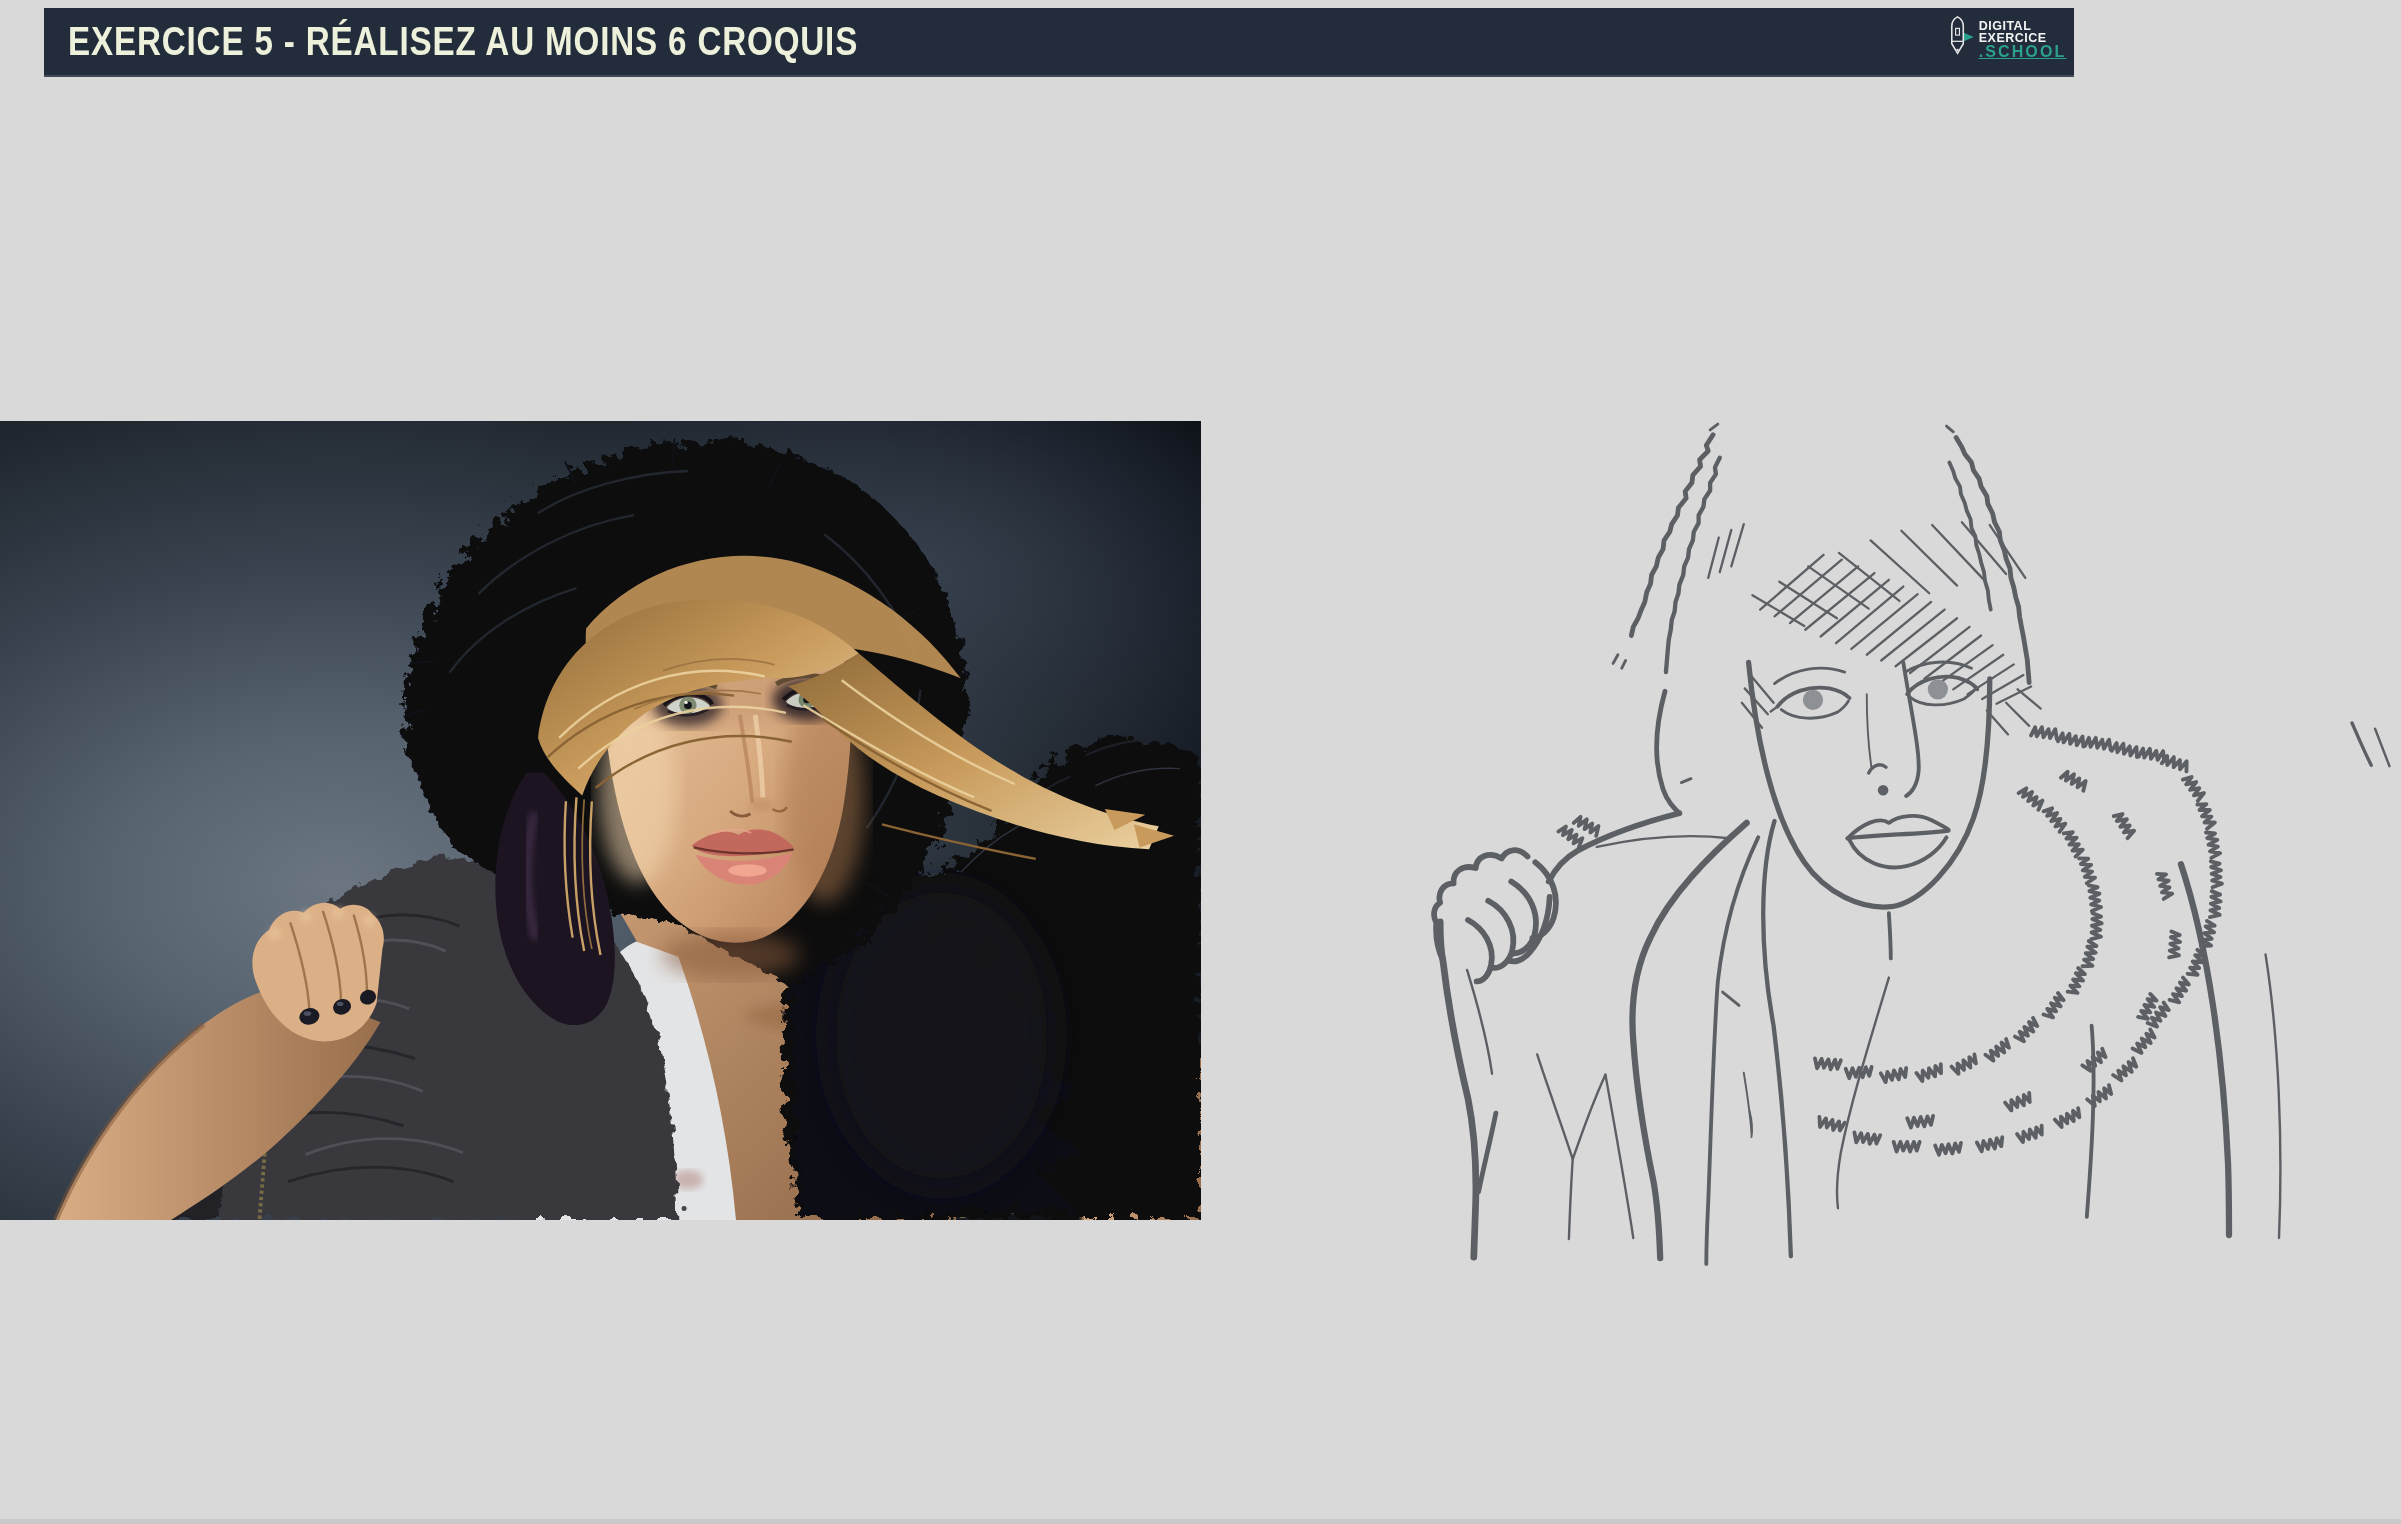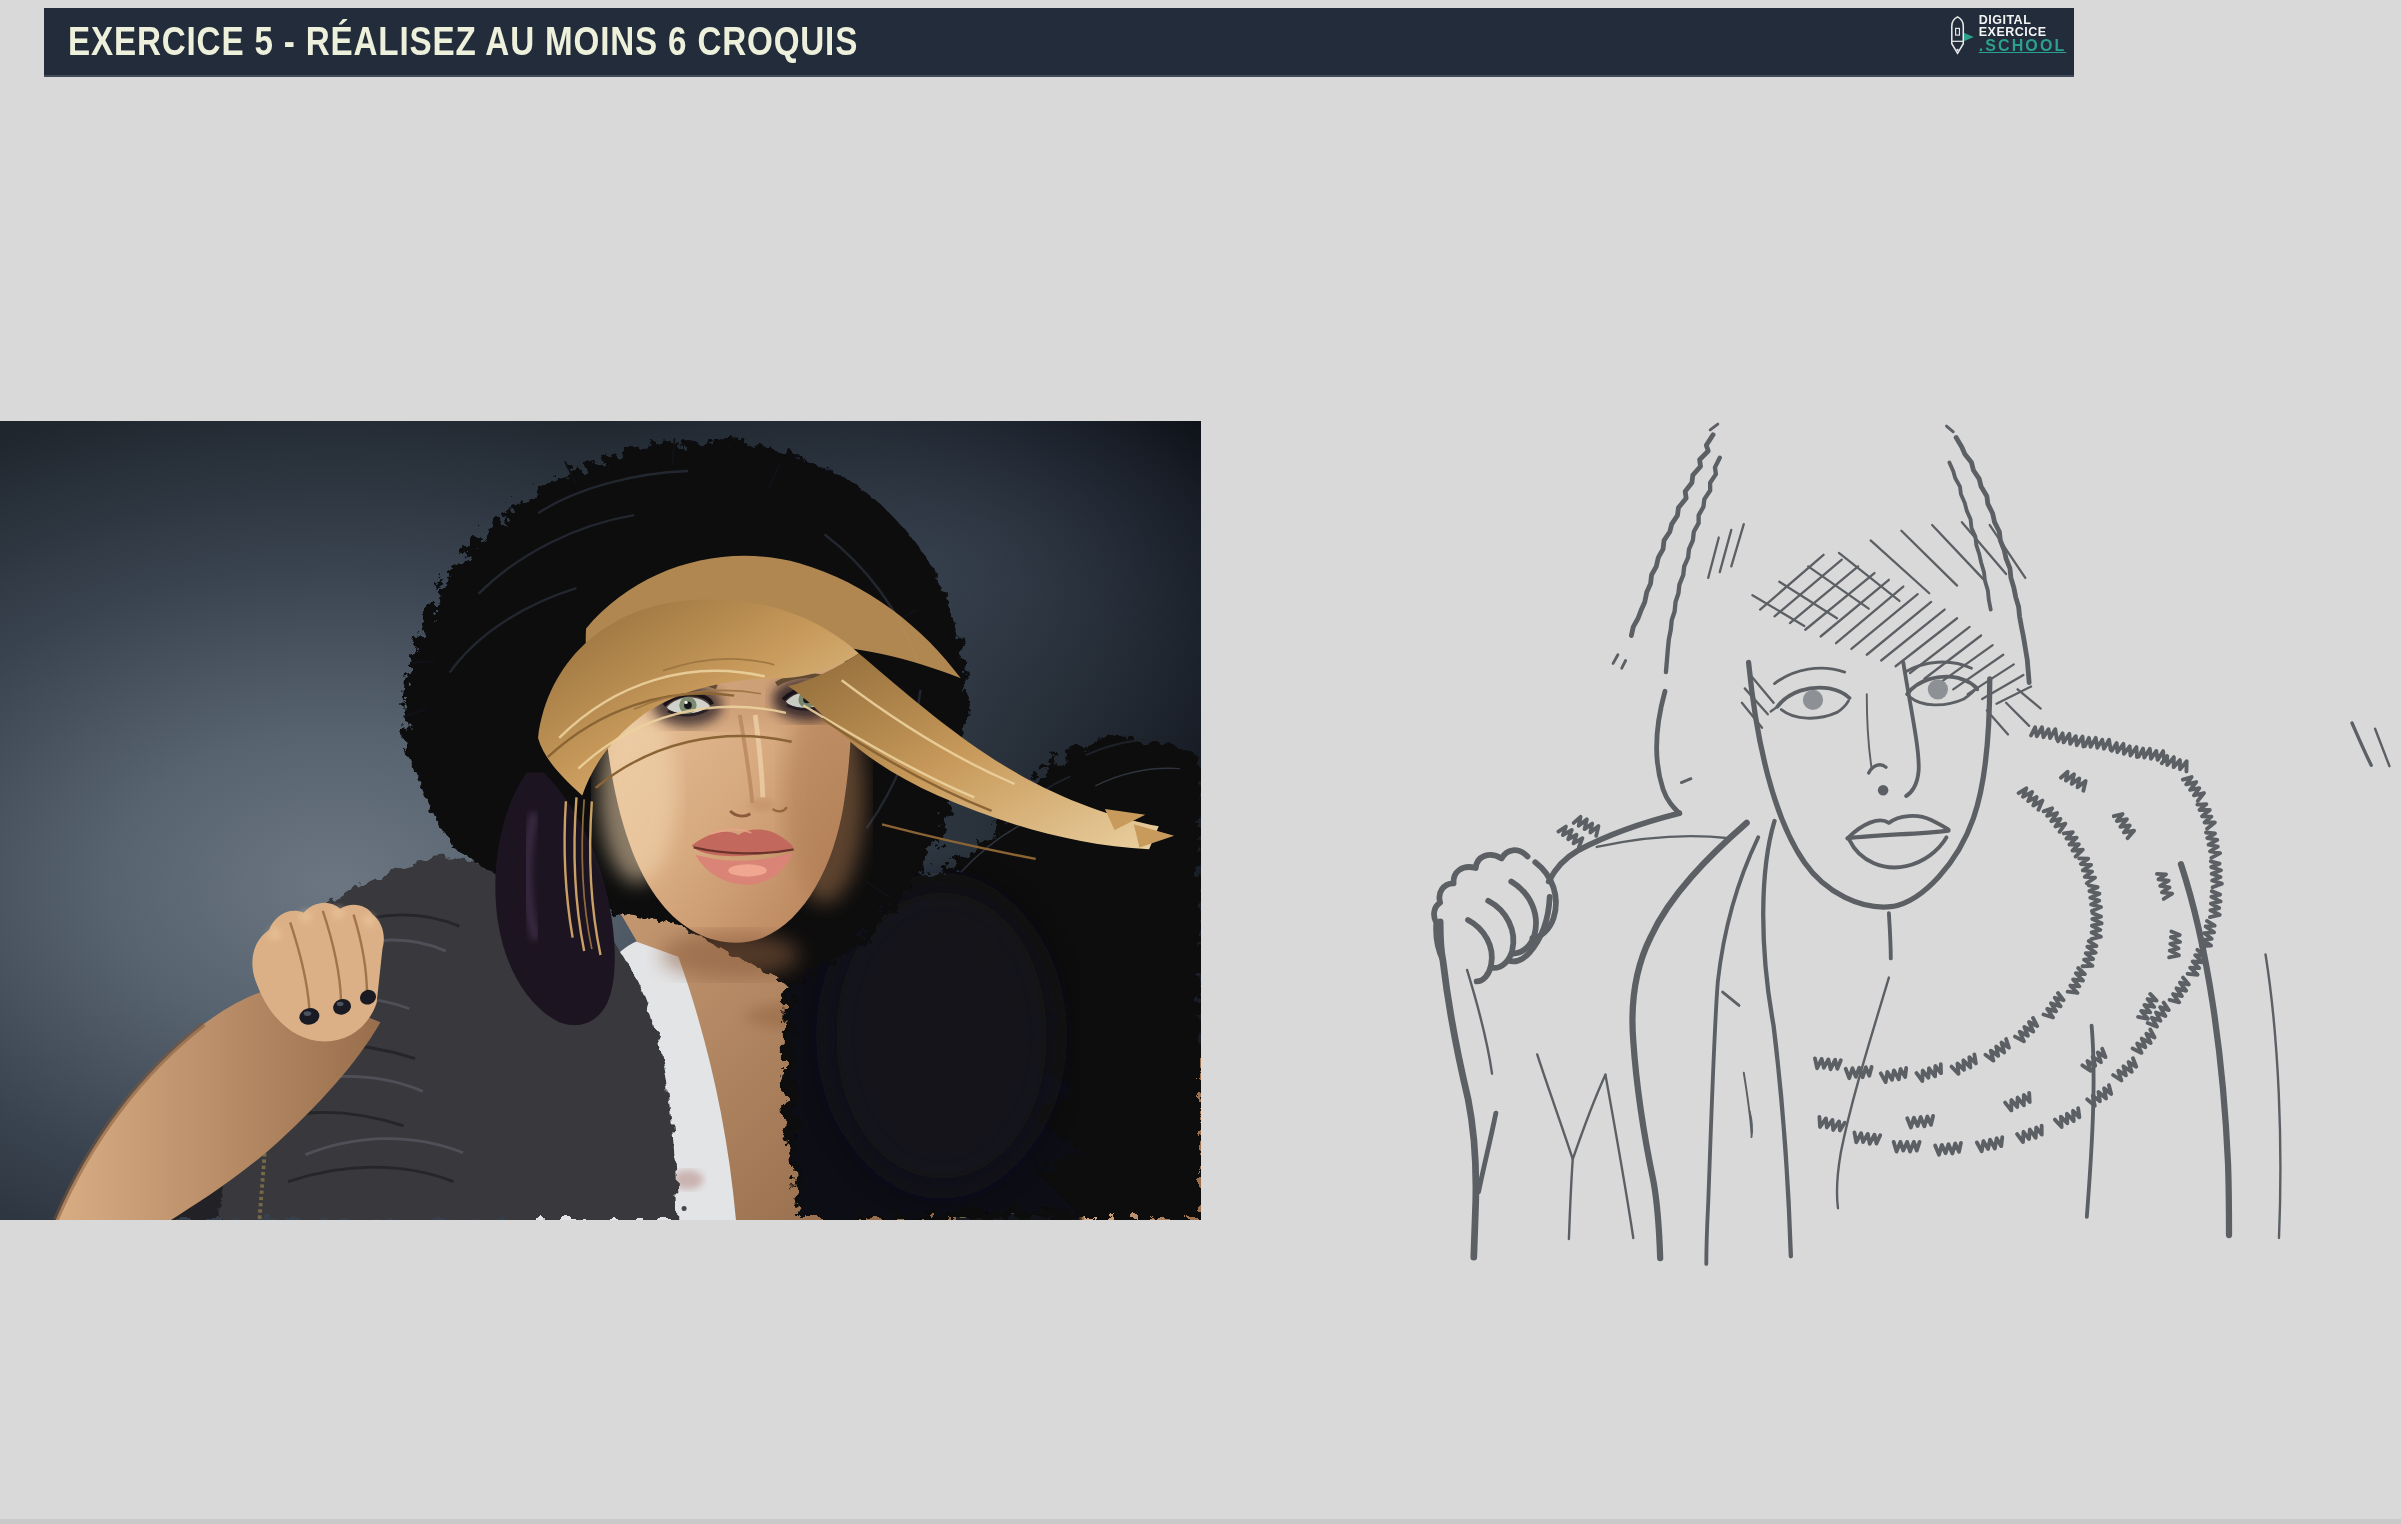--- a/index.html
+++ b/index.html
@@ -4,21 +4,21 @@
 <style>
   html,body{margin:0;padding:0;background:#d9d9d9;}
   .stage{position:relative;width:2402px;height:1525px;background:#d9d9d9;overflow:hidden;
          font-family:"Liberation Sans",sans-serif;}
   
   .hdr{position:absolute;top:8px;left:0;width:2030px;height:67px;background:#232c3a;
        border-bottom:2.9px solid #424a58;display:flex;align-items:center;margin-left:44px;}
   .hdr-title{margin-left:24px;font-size:40px;font-weight:bold;color:#edf0da;
              letter-spacing:1px;transform:scaleX(.83);transform-origin:left center;
              white-space:nowrap;}
-  .brand{position:absolute;right:7.7px;top:5.8px;display:flex;align-items:flex-start;gap:2.9px;}
+  .brand{position:absolute;right:7.7px;top:5.8px;display:flex;align-items:center;gap:2.9px;}
   .brand-text{display:flex;flex-direction:column;line-height:12.5px;}
   .bt-main{color:#f3f5f5;font-size:12.5px;font-weight:bold;letter-spacing:0.5px;}
   .bt-sub{color:#2ba08c;font-size:16px;font-weight:bold;letter-spacing:2.1px;margin-top:1px;text-decoration:underline;}
   
   .photo{position:absolute;left:0;top:421px;width:1201px;height:799px;}
   .sketch{position:absolute;left:1345px;top:403px;width:1057px;height:884px;}
   .photo svg,.sketch svg{display:block;width:100%;height:100%;}
   .sk path,.sk line,.sk use{fill:none;stroke:#5c6064;stroke-linecap:round;stroke-linejoin:round;}
   .footer-strip{position:absolute;left:0;bottom:0;width:2402px;height:5.8px;background:#c9c9c9;}
 </style>

